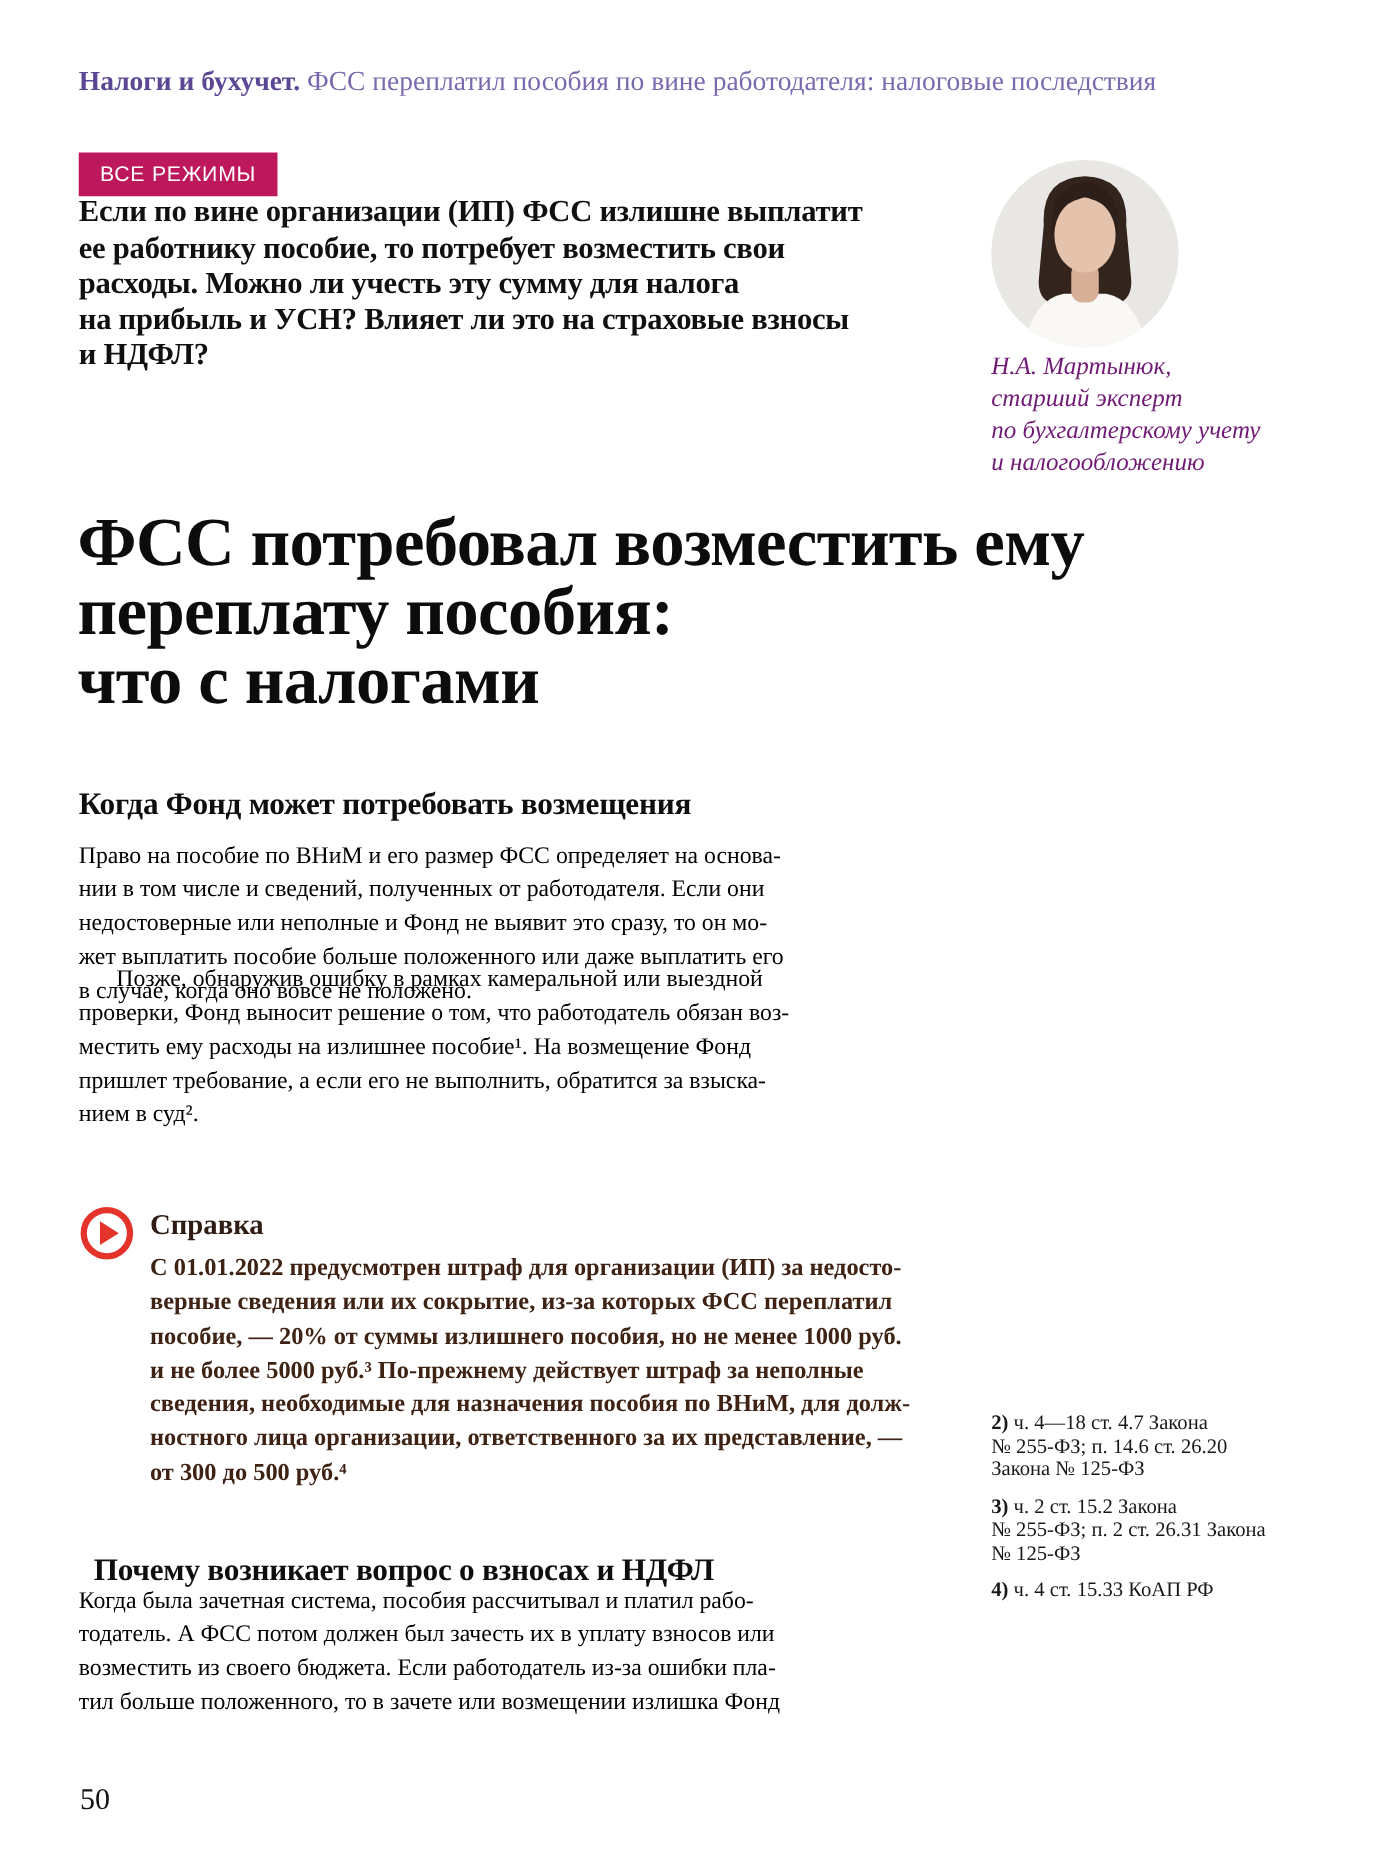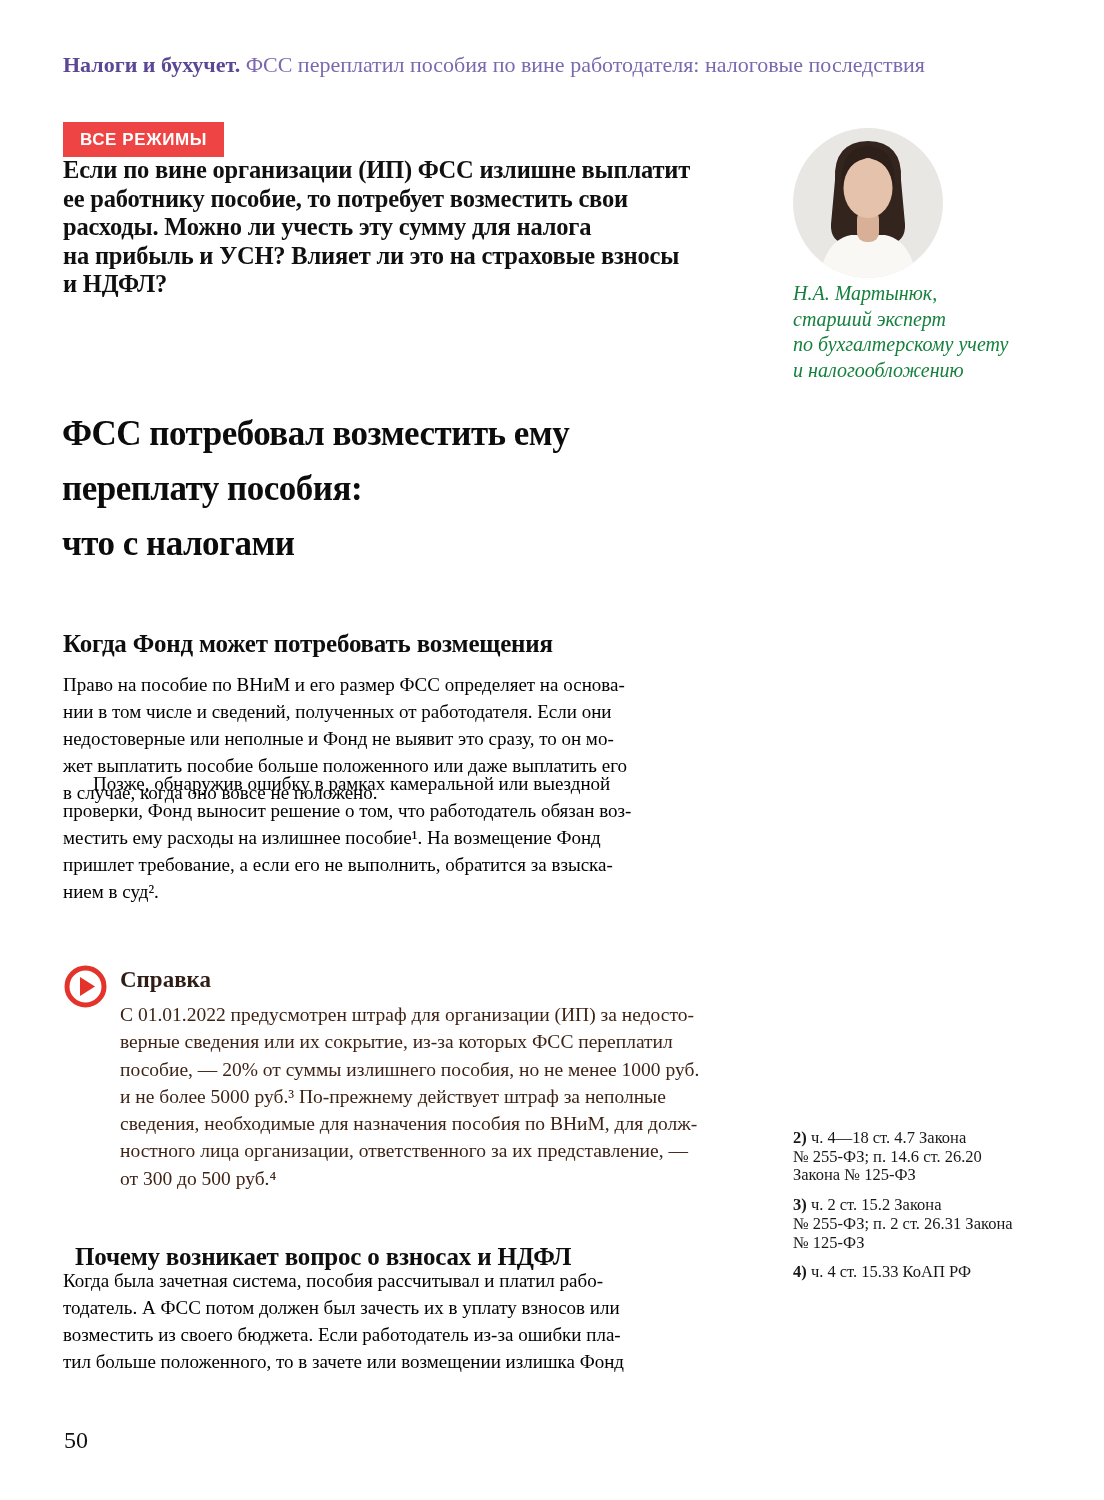--- a/index.html
+++ b/index.html
@@ -14,45 +14,45 @@
   .abs{position:absolute;}
 
   
   .topbar{left:63px;top:52px;font-size:22px;white-space:nowrap;}
   .rubric{font-weight:700;color:#5c4795;}
   .topic{color:#7a69ae;}
 
   
   .badge{
     left:63px;top:122px;
-    background:#ef4444;color:#ffffff;
+    background:#be185d;color:#ffffff;
     font-family:"Liberation Sans","DejaVu Sans",sans-serif;
-    font-weight:700;font-size:17px;letter-spacing:.6px;
+    font-weight:400;font-size:17px;letter-spacing:.6px;
     padding:8px 17px 7px 17px;
   }
 
   
   .lead{
     left:63px;top:156px;width:700px;
     font-weight:700;font-size:24.5px;line-height:28.6px;
     color:#101010;white-space:pre-line;letter-spacing:-0.2px;
   }
 
   
   .avatar{left:793px;top:128px;width:150px;height:150px;}
   .caption{
     left:793px;top:281px;width:260px;
     font-style:italic;font-size:20px;line-height:25.5px;
-    color:#15803d;white-space:pre-line;
+    color:#701a75;white-space:pre-line;
   }
 
   
   .title{
     left:62px;top:406px;width:950px;
-    font-weight:700;font-size:35px;line-height:55px;
+    font-weight:700;font-size:55px;line-height:55px;
     letter-spacing:-0.5px;color:#0c0c0c;white-space:pre-line;
   }
 
   .h2{
     font-weight:700;font-size:25px;color:#0e0e0e;
     letter-spacing:-0.2px;white-space:nowrap;
   }
   .h2-first{left:63px;top:630px;}
   .h2-second{left:63px;top:1231px;}
 
@@ -66,21 +66,21 @@
   .p3{top:1267px;}
 
   
   .callout-icon{left:64px;top:965px;width:43px;height:43px;}
   .callout-title{
     left:120px;top:967px;
     font-weight:700;font-size:23px;color:#2f1d15;
   }
   .callout-text{
     left:120px;top:1001px;width:645px;
-    font-weight:400;font-size:19.5px;line-height:27.3px;
+    font-weight:700;font-size:19.5px;line-height:27.3px;
     color:#3e2315;white-space:pre-line;
   }
 
   
   .footnotes{
     left:793px;top:1129px;width:262px;
     font-size:16.5px;line-height:18.7px;color:#181818;
   }
   .footnote{margin:0 0 11px 0;}
   .fn-marker{font-weight:700;}

